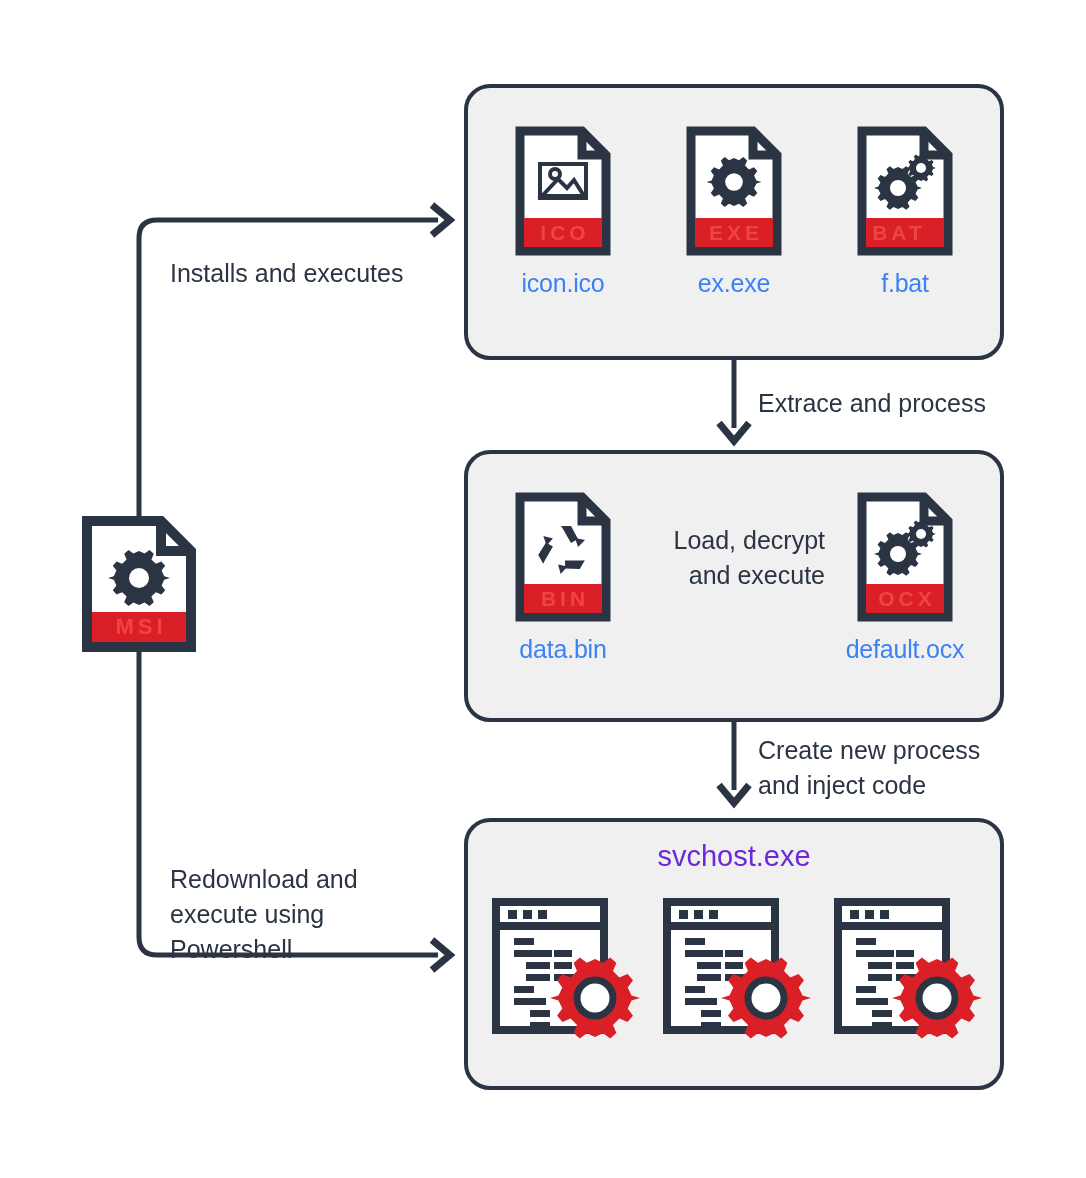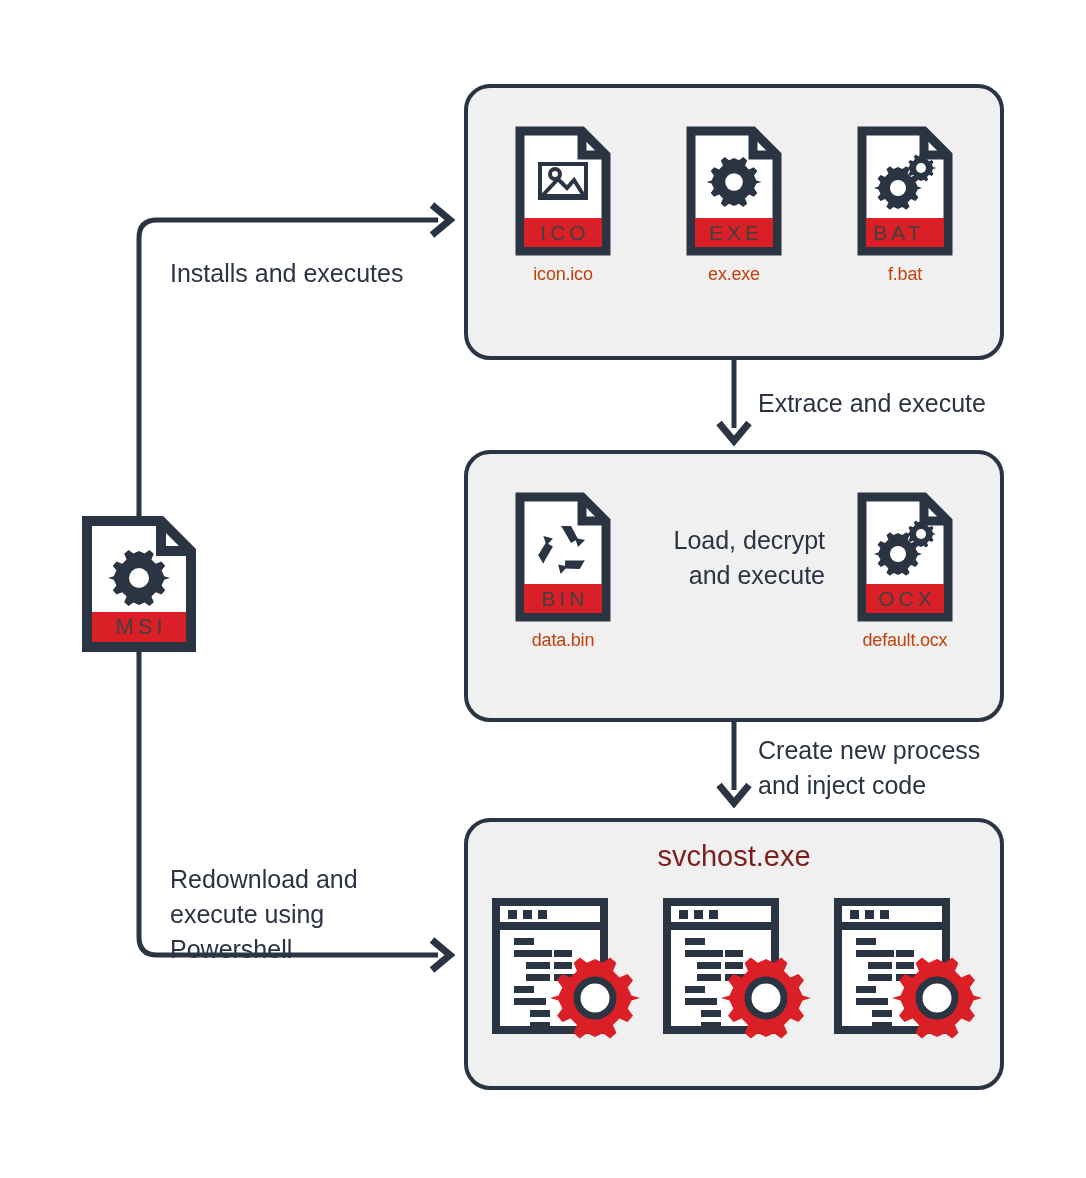--- a/index.html
+++ b/index.html
@@ -45,55 +45,55 @@
     width: 150px;
     text-align: center;
   }
   .file-icon {
     position: relative;
     width: 96px;
     height: 130px;
     margin: 0 auto;
   }
   .file-name {
-    margin-top: 3px;
-    font-size: 18px;
+    margin-top: 12px;
+    font-size: 25px;
     line-height: 30px;
-    color: #c2410c;
+    color: #3b82f6;
     letter-spacing: -0.2px;
   }
   .file-ext-label {
     position: absolute;
     left: 0;
     bottom: 0;
     width: 100%;
     height: 34px;
     display: flex;
     align-items: center;
     justify-content: center;
-    color: #404040;
+    color: #ef4444;
     font-size: 21px;
-    font-weight: normal;
+    font-weight: bold;
     letter-spacing: 4px;
     text-indent: 4px;
     box-sizing: border-box;
     border-radius: 9px;
   }
   
   .flow-label {
     position: absolute;
     font-size: 25px;
     line-height: 35px;
     color: #2b3443;
     white-space: pre-line;
   }
   .box-title {
     position: absolute;
     font-size: 29px;
-    color: #7f1d1d;
+    color: #6d28d9;
     text-align: center;
     width: 100%;
     left: 0;
   }
   
   .proc-item {
     position: absolute;
     width: 150px;
     height: 140px;
   }
@@ -131,21 +131,21 @@
       <path d="M643,553 L626,568 L643,583" fill="none" stroke="#2b3443" stroke-width="7" stroke-linecap="butt" stroke-linejoin="miter"></path>
     </g>
   </svg>
 
   <div class="group-box" id="box-dropped"></div>
   <div class="group-box" id="box-payload"></div>
   <div class="group-box" id="box-injected"></div>
 
   <div class="flow-label" style="left:170px; top:256px;">Installs and executes</div>
 
-  <div class="flow-label" style="left:758px; top:386px;">Extrace and execute</div>
+  <div class="flow-label" style="left:758px; top:386px;">Extrace and process</div>
 
   <div class="flow-label" style="left:655px; top:523px; width:170px; text-align:right;">Load, decrypt
 and execute</div>
 
   <div class="flow-label" style="left:758px; top:733px;">Create new process
 and inject code</div>
 
   <div class="flow-label" style="left:170px; top:828px;margin-top:34px;">Redownload and
 execute using
 Powershell</div>

